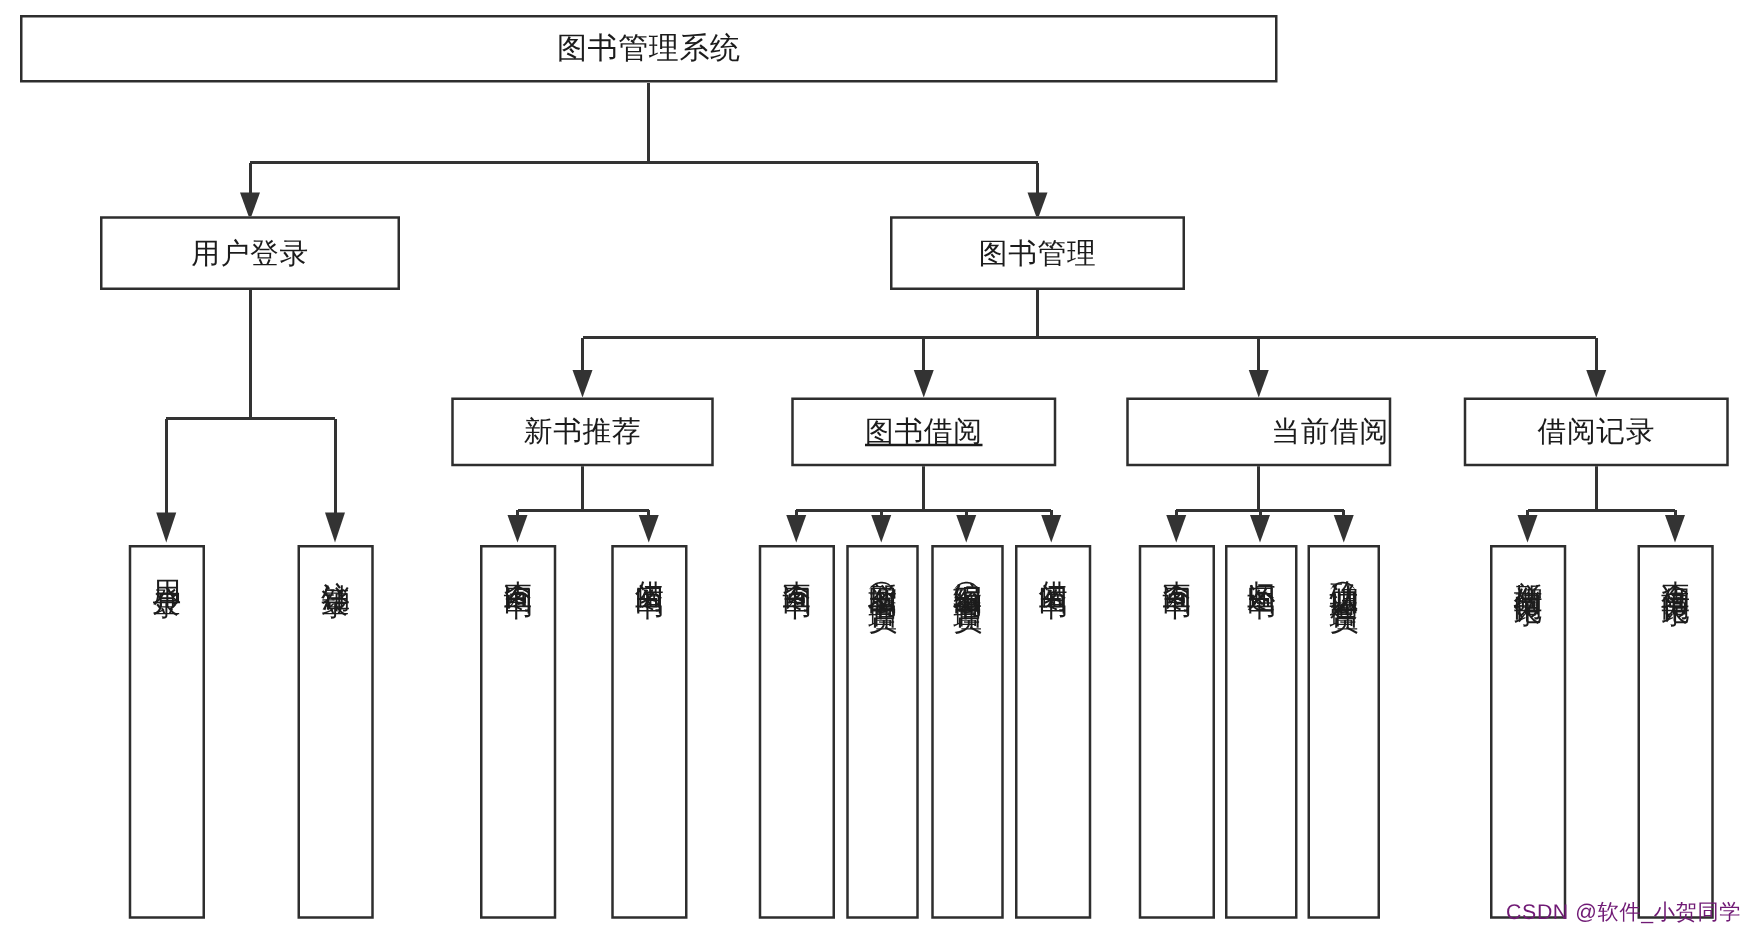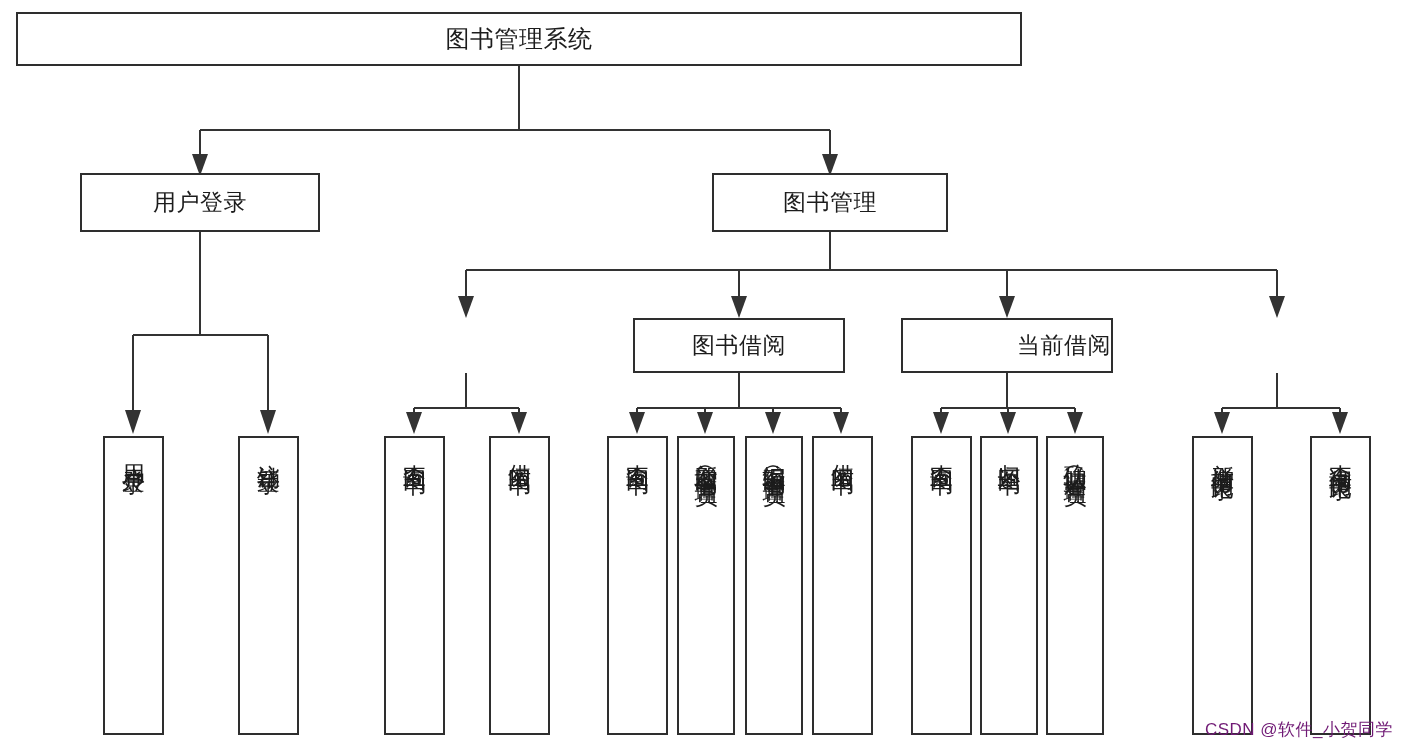--- a/index.html
+++ b/index.html
@@ -161,29 +161,35 @@
   </div>
 
   <div class="node horiz" style="left:80px; top:173px; width:240px; height:59px;">
     <span class="label">用户登录</span>
   </div>
 
   <div class="node horiz" style="left:712px; top:173px; width:236px; height:59px;">
     <span class="label">图书管理</span>
   </div>
 
-
-  <div class="node horiz" style="left:633px; top:318px; width:212px; height:55px;">
+  <div class="node horiz" style="left:361px; top:318px; width:210px; height:55px;">
+    <span class="label">新书推荐</span>
+  </div>
+
+  <div class="node horiz" style="left:633px; top:318px; width:212px; height:55px;text-decoration:underline;">
     <span class="label">图书借阅</span>
   </div>
 
   <div class="node horiz" style="left:901px; top:318px; width:212px; height:55px;justify-content:flex-end;">
     <span class="label">当前借阅</span>
   </div>
 
+  <div class="node horiz" style="left:1171px; top:318px; width:212px; height:55px;">
+    <span class="label">借阅记录</span>
+  </div>
 
   <div class="node vert" style="left:103px; top:436px; width:61px; height:299px;">
     <span class="label">用户登录</span>
   </div>
 
   <div class="node vert" style="left:238px; top:436px; width:61px; height:299px;">
     <span class="label">注销登录</span>
   </div>
 
   <div class="node vert" style="left:384px; top:436px; width:61px; height:299px;">

